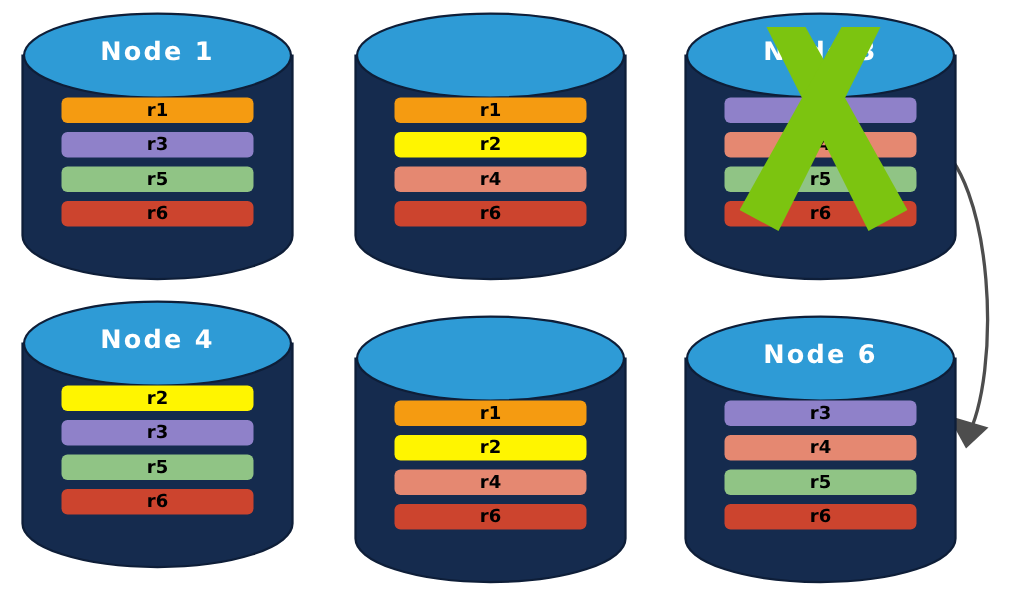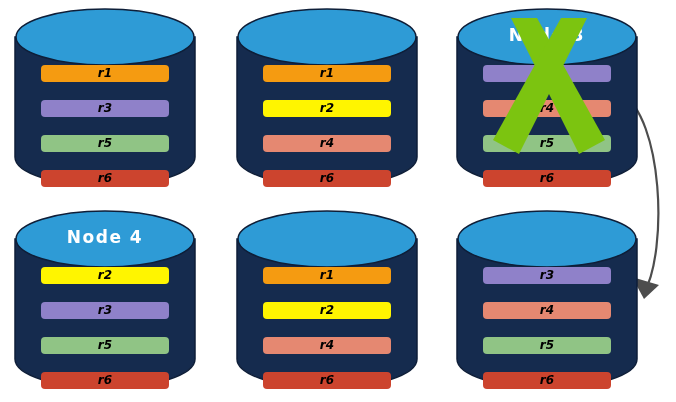--- a/index.html
+++ b/index.html
@@ -48,24 +48,23 @@
   }
   .records {
     position: absolute;
     left: 26px;
     top: 57px;
     width: 128px;
   }
   .record {
     position: relative;
     height: 17px;
-    margin-bottom: 18px;
+    margin-bottom: 6px;
     border-radius: 4px;
     box-sizing: border-box;
-    font-style: italic;
   }
   .record-label {
     position: absolute;
     left: 0; top: 0;
     width: 100%;
     height: 17px;
     line-height: 17px;
     text-align: center;
     font-family: "DejaVu Sans", sans-serif;
     font-weight: bold;
@@ -98,20 +97,21 @@
       <path id="arrow-path" fill="none" stroke="#4D4D4D" stroke-width="2.2" stroke-linecap="round" d="M 621 93 C 663 118 668 250 644 293"></path>
       <polygon id="arrow-head" fill="#4D4D4D" points="644,299 632,277 659,285"></polygon>
     </svg>
   </div>
 
 <div class="node" style="left: 15px; top: 8px;">
       <svg class="node-svg" viewBox="0 0 180 178">
         <path d="M 0,29 L 0,149 A 90,29 0 0 0 180,149 L 180,29 Z" fill="#152B4E" stroke="#0E1E38" stroke-width="1.5"></path>
         <ellipse cx="90" cy="29" rx="89" ry="28" fill="#2E9BD6" stroke="#0E1E38" stroke-width="1.5"></ellipse>
       </svg>
+      <div class="node-title">Node 1</div>
       <div class="records">
         <div class="record" style="background: rgb(245, 155, 17);">
           <span class="record-label">r1</span>
         </div>
         <div class="record" style="background: rgb(143, 129, 201);">
           <span class="record-label">r3</span>
         </div>
         <div class="record" style="background: rgb(144, 196, 133);">
           <span class="record-label">r5</span>
         </div>
@@ -160,21 +160,21 @@
           <span class="record-label">r6</span>
         </div>
       </div>
       <svg class="xmark" viewBox="0 0 112 136">
         <g fill="#7CC410">
           <polygon points="18,0 44,0 112,122 86,136"></polygon>
           <polygon points="94,0 68,0 0,122 26,136"></polygon>
         </g>
       </svg>
     </div>
-    <div class="node" style="left: 15px; top: 210px; padding-left: 20px;">
+    <div class="node" style="left: 15px; top: 200px; padding-left: 20px;">
       <svg class="node-svg" viewBox="0 0 180 178">
         <path d="M 0,29 L 0,149 A 90,29 0 0 0 180,149 L 180,29 Z" fill="#152B4E" stroke="#0E1E38" stroke-width="1.5"></path>
         <ellipse cx="90" cy="29" rx="89" ry="28" fill="#2E9BD6" stroke="#0E1E38" stroke-width="1.5"></ellipse>
       </svg>
       <div class="node-title">Node 4</div>
       <div class="records">
         <div class="record" style="background: rgb(255, 245, 0);">
           <span class="record-label">r2</span>
         </div>
         <div class="record" style="background: rgb(143, 129, 201);">
@@ -206,20 +206,21 @@
         <div class="record" style="background: rgb(204, 68, 46);">
           <span class="record-label">r6</span>
         </div>
       </div>
     </div>
     <div class="node" style="left: 457px; top: 210px;">
       <svg class="node-svg" viewBox="0 0 180 178">
         <path d="M 0,29 L 0,149 A 90,29 0 0 0 180,149 L 180,29 Z" fill="#152B4E" stroke="#0E1E38" stroke-width="1.5"></path>
         <ellipse cx="90" cy="29" rx="89" ry="28" fill="#2E9BD6" stroke="#0E1E38" stroke-width="1.5"></ellipse>
       </svg>
+      <div class="node-title">Node 6</div>
       <div class="records">
         <div class="record" style="background: rgb(143, 129, 201);">
           <span class="record-label">r3</span>
         </div>
         <div class="record" style="background: rgb(229, 136, 113);">
           <span class="record-label">r4</span>
         </div>
         <div class="record" style="background: rgb(144, 196, 133);">
           <span class="record-label">r5</span>
         </div>

